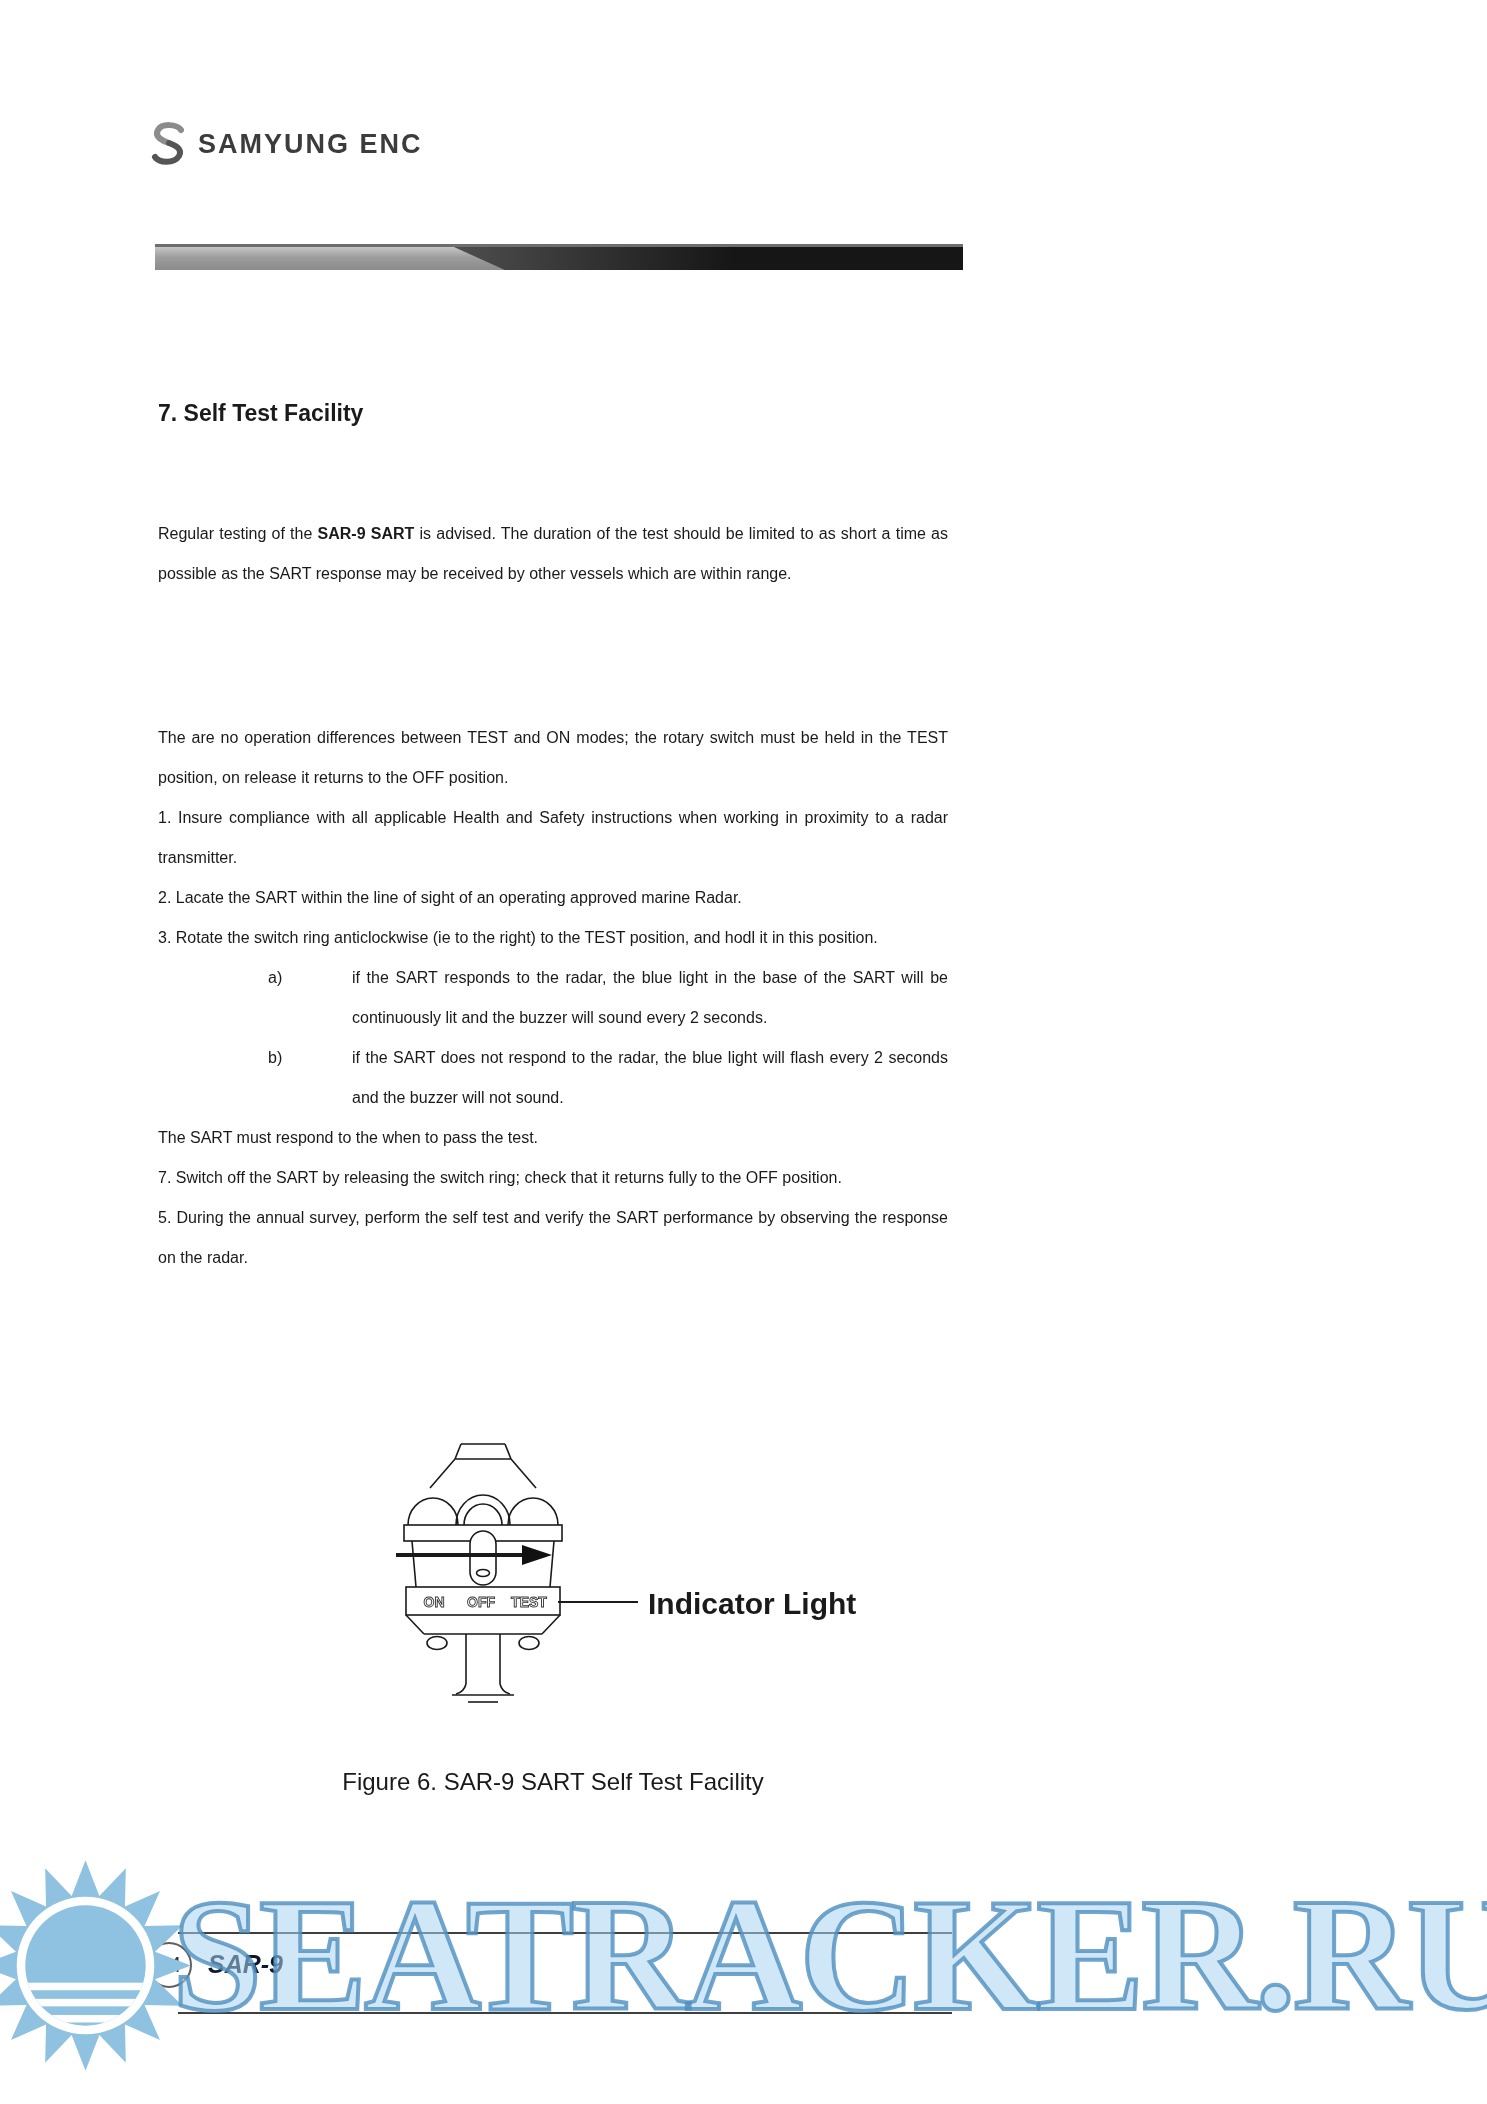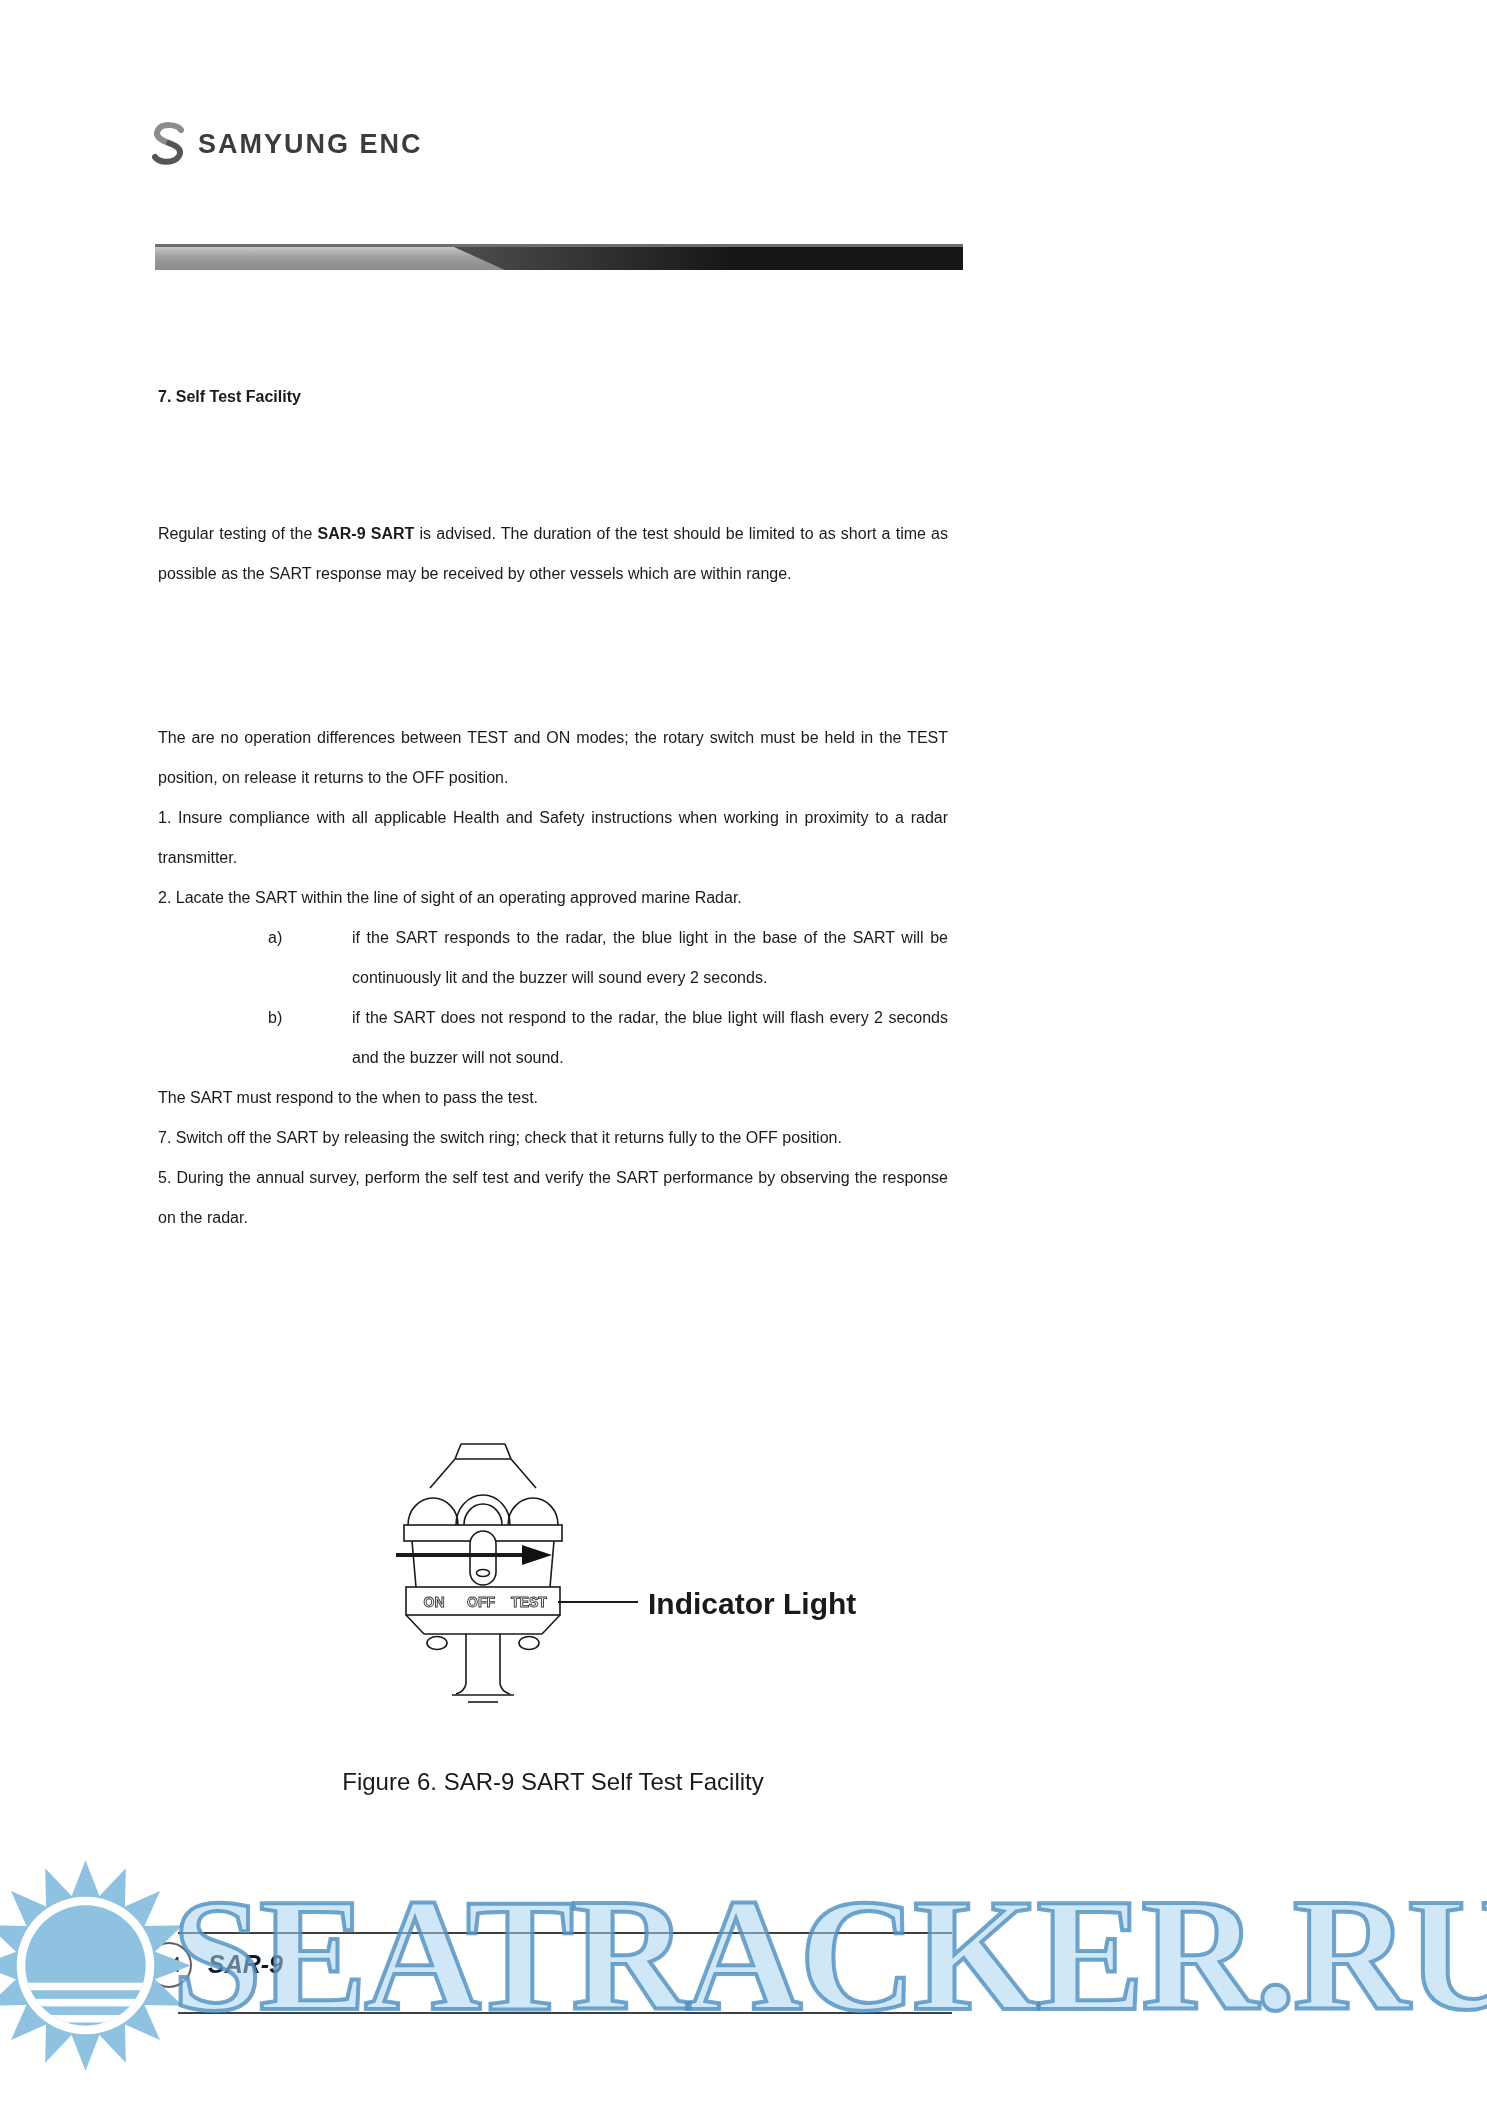--- a/index.html
+++ b/index.html
@@ -18,21 +18,21 @@
     background:linear-gradient(180deg,#c6c6c6 0%,#9d9d9d 45%,#8b8b8b 100%);
     border-top:3px solid #6e6e6e;
   }
   .header-bar-dark {
     position:absolute; left:37%; top:0; bottom:0; right:0;
     background:linear-gradient(90deg,#4e4e4e,#161616 55%);
     clip-path:polygon(0 0,100% 0,100% 100%,10% 100%);
   }
 
   
-  .doc-title { position:absolute; left:158px; top:372px; font-size:16px; font-weight:bold; }
+  .doc-title { position:absolute; left:158px; top:384px; font-size:23px; font-weight:bold; }
   .content {
     position:absolute; left:158px; top:498px; width:790px;
     font-size:16px; line-height:40px; text-align:justify;
   }
   .content p { margin:0; }
   .p-gap { margin-bottom:124px !important; }
   .sub-item { padding-left:194px; text-indent:-42px; }
   .sub-label { display:inline-block; width:42px; }
   b { font-weight:bold; }
 
@@ -92,20 +92,21 @@
     <div class="header-bar-dark"></div>
   </div>
 
   <h1 class="doc-title">7. Self Test Facility</h1>
 
   <div class="content">
     <p class="p-gap"><span>Regular testing of the </span><b>SAR-9 SART</b><span> is advised. The duration of the test should be limited to as short a time as possible as the SART response may be received by other vessels which are within range.</span></p>
     <p>The are no operation differences between TEST and ON modes; the rotary switch must be held in the TEST position, on release it returns to the OFF position.</p>
     <p>1. Insure compliance with all applicable Health and Safety instructions when working in proximity to a radar transmitter.</p>
     <p>2. Lacate the SART within the line of sight of an operating approved marine Radar.</p>
+    <p>3. Rotate the switch ring anticlockwise (ie to the right) to the TEST position, and hodl it in this position.</p>
     <p class="sub-item"><span class="sub-label">a)</span><span>if the SART responds to the radar, the blue light in the base of the SART will be continuously lit and the buzzer will sound every 2 seconds.</span></p>
     <p class="sub-item"><span class="sub-label">b)</span><span>if the SART does not respond to the radar, the blue light will flash every 2 seconds and the buzzer will not sound.</span></p>
     <p>The SART must respond to the when to pass the test.</p>
     <p>7. Switch off the SART by releasing the switch ring; check that it returns fully to the OFF position.</p>
     <p>5. During the annual survey, perform the self test and verify the SART performance by observing the response on the radar.</p>
   </div>
 
   <svg class="device-svg" width="230" height="280" viewBox="0 0 230 280">
     <defs>
       <pattern id="hatch" width="7" height="7" patternUnits="userSpaceOnUse">

